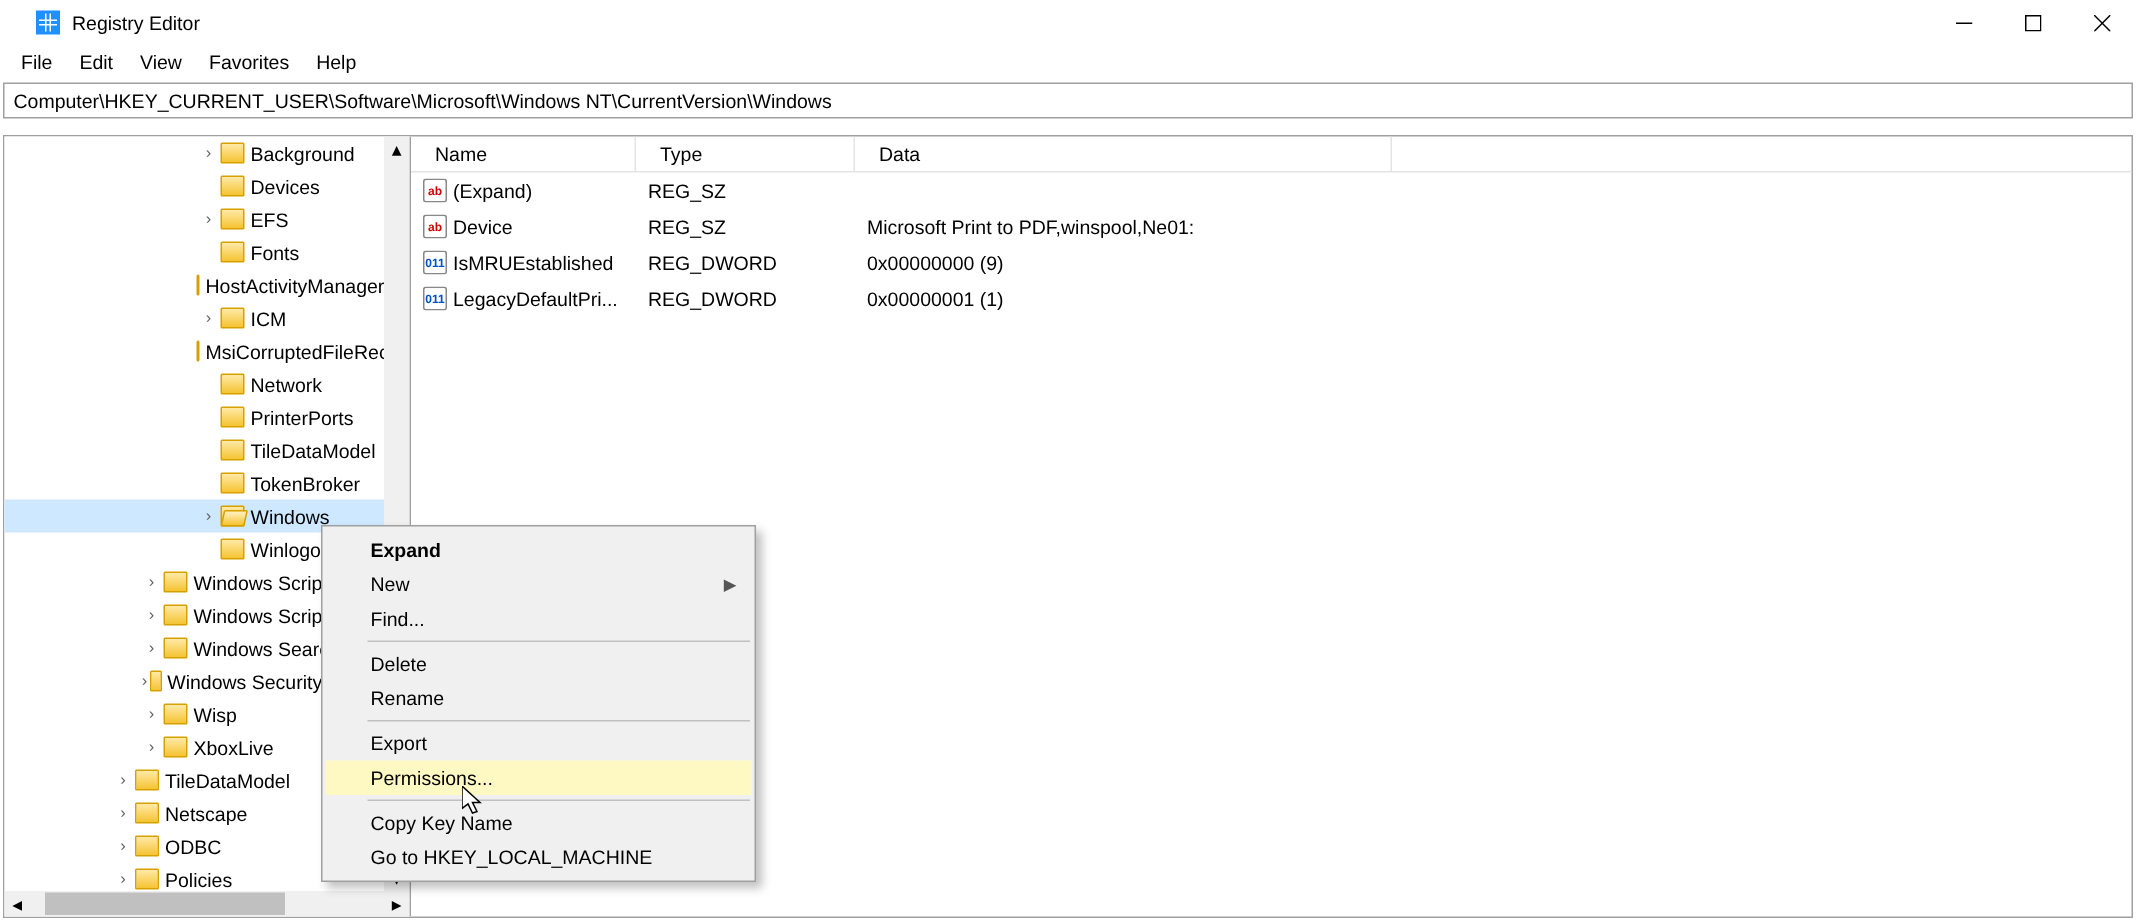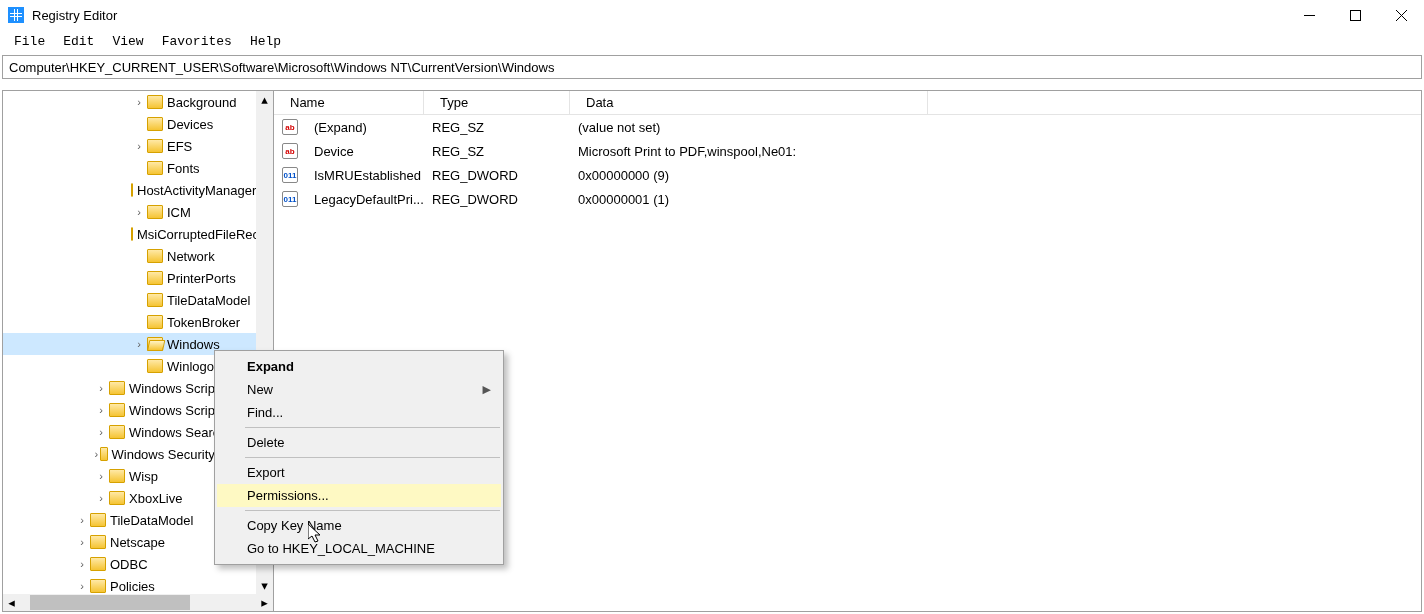--- a/index.html
+++ b/index.html
@@ -12,21 +12,21 @@
     width: 1424px;
     height: 614px;
     overflow: hidden;
     position: relative;
     user-select: none;
   }
   .titlebar {
     display: flex;
     align-items: center;
     height: 30px;
-    padding-left: 8px;
+    padding-left: 24px;
     border-bottom: 0px;
   }
   .titlebar .app-icon {
     width: 16px; height: 16px;
     margin-right: 8px;
     background: #1e90ff;
     display: inline-block;
     position: relative;
   }
   .titlebar .app-icon::before {
@@ -47,21 +47,20 @@
     display:flex; align-items:center; justify-content:center;
     color:#000;
   }
   .win-btn svg { width: 11px; height: 11px; stroke:#000; stroke-width:1; fill:none; }
 
   .menubar {
     display:flex;
     gap: 2px;
     padding: 2px 6px 4px 6px;
     font-size: 13px;
-    font-family: Liberation Mono, monospace;
   }
   .menubar .mitem { padding: 2px 8px; }
 
   .addressbar {
     border: 1px solid #a0a0a0;
     margin: 0 2px;
     padding: 3px 6px;
     font-size: 13px;
     height: 24px;
     display:flex;
@@ -166,21 +165,21 @@
   .col-type{width:146px;}
   .col-data{flex:0 0 358px;}
 
   .list-body .row{
     display:flex;
     height:24px;
     align-items:center;
     font-size:13px;
   }
   .row .cell{padding:0 8px;white-space:nowrap;overflow:hidden;text-overflow:ellipsis;}
-  .row .cell.name{width:150px;display:flex;align-items:center;gap:16px;}
+  .row .cell.name{width:150px;display:flex;align-items:center;gap:4px;}
   .row .cell.type{width:146px;}
   .row .cell.data{flex:0 0 358px;}
 
   .val-icon{
     width:16px;height:16px;
     border:1px solid #888;
     background:#fff;
     display:flex;align-items:center;justify-content:center;
     font-size:8px;font-weight:bold;
     border-radius:2px;
@@ -413,21 +412,20 @@
       <div class="col col-type">Type</div>
       <div class="col col-data">Data</div>
     </div>
     <div class="list-body" id="listbody">
         <div class="row">
           <div class="cell name">
             <span class="val-icon str">ab</span>
             <span>(Expand)</span>
           </div>
           <div class="cell type">REG_SZ</div>
-          <div class="cell data">(value not set)</div>
         </div>
         <div class="row">
           <div class="cell name">
             <span class="val-icon str">ab</span>
             <span>Device</span>
           </div>
           <div class="cell type">REG_SZ</div>
           <div class="cell data">Microsoft Print to PDF,winspool,Ne01:</div>
         </div>
         <div class="row">
@@ -459,20 +457,23 @@
         <span>New</span>
         <span class="sub-arrow">▶</span>
       </div>
       <div class="cm-item">
         <span>Find...</span>
       </div>
       <div class="cm-sep"></div>
       <div class="cm-item">
         <span>Delete</span>
       </div>
+      <div class="cm-item">
+        <span>Rename</span>
+      </div>
       <div class="cm-sep"></div>
       <div class="cm-item">
         <span>Export</span>
       </div>
       <div class="cm-item hover">
         <span>Permissions...</span>
       </div>
       <div class="cm-sep"></div>
       <div class="cm-item">
         <span>Copy Key Name</span>

